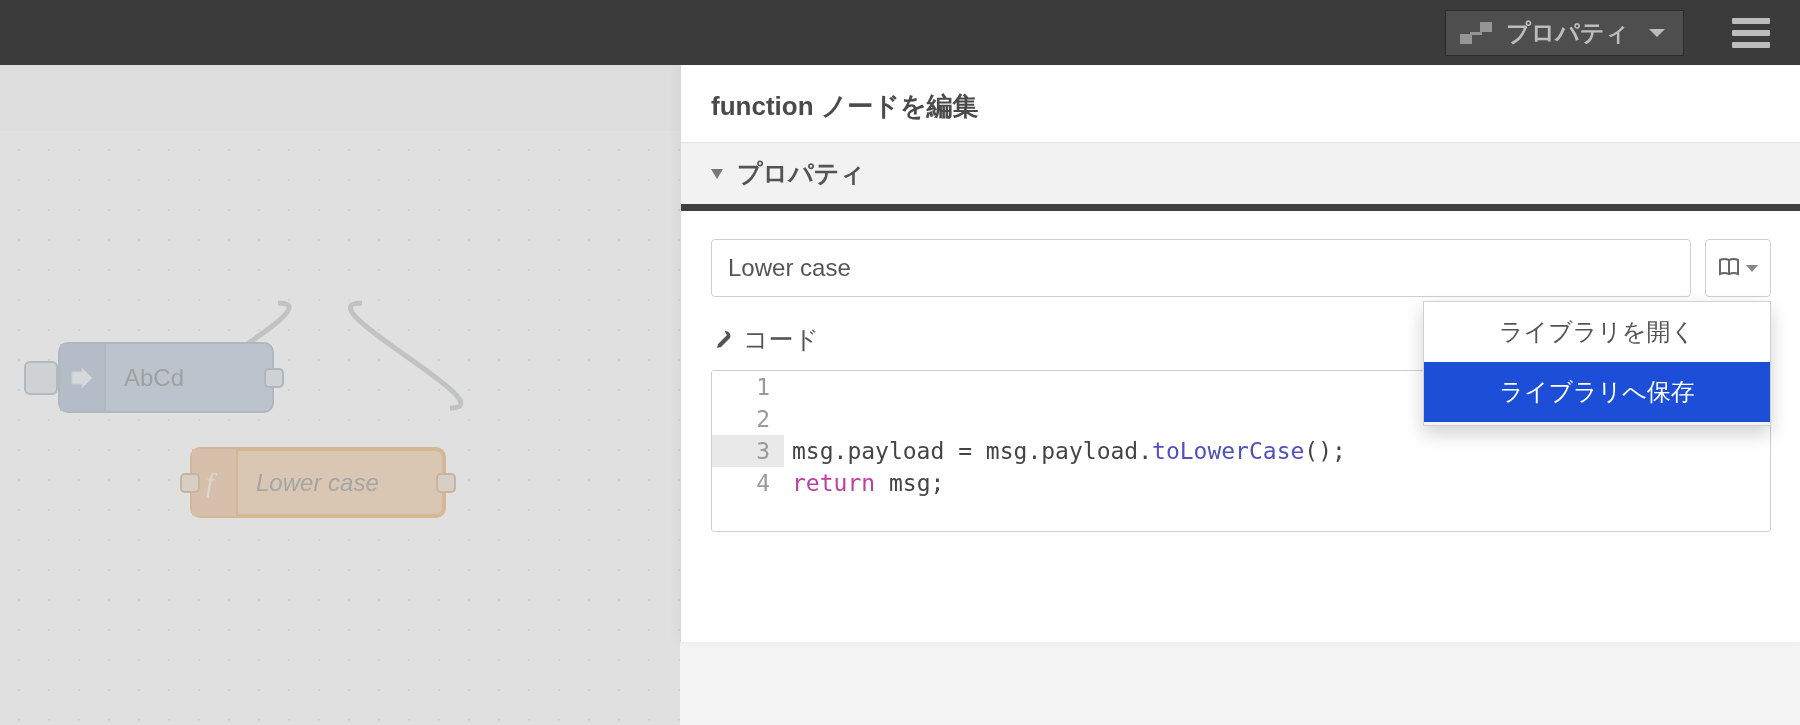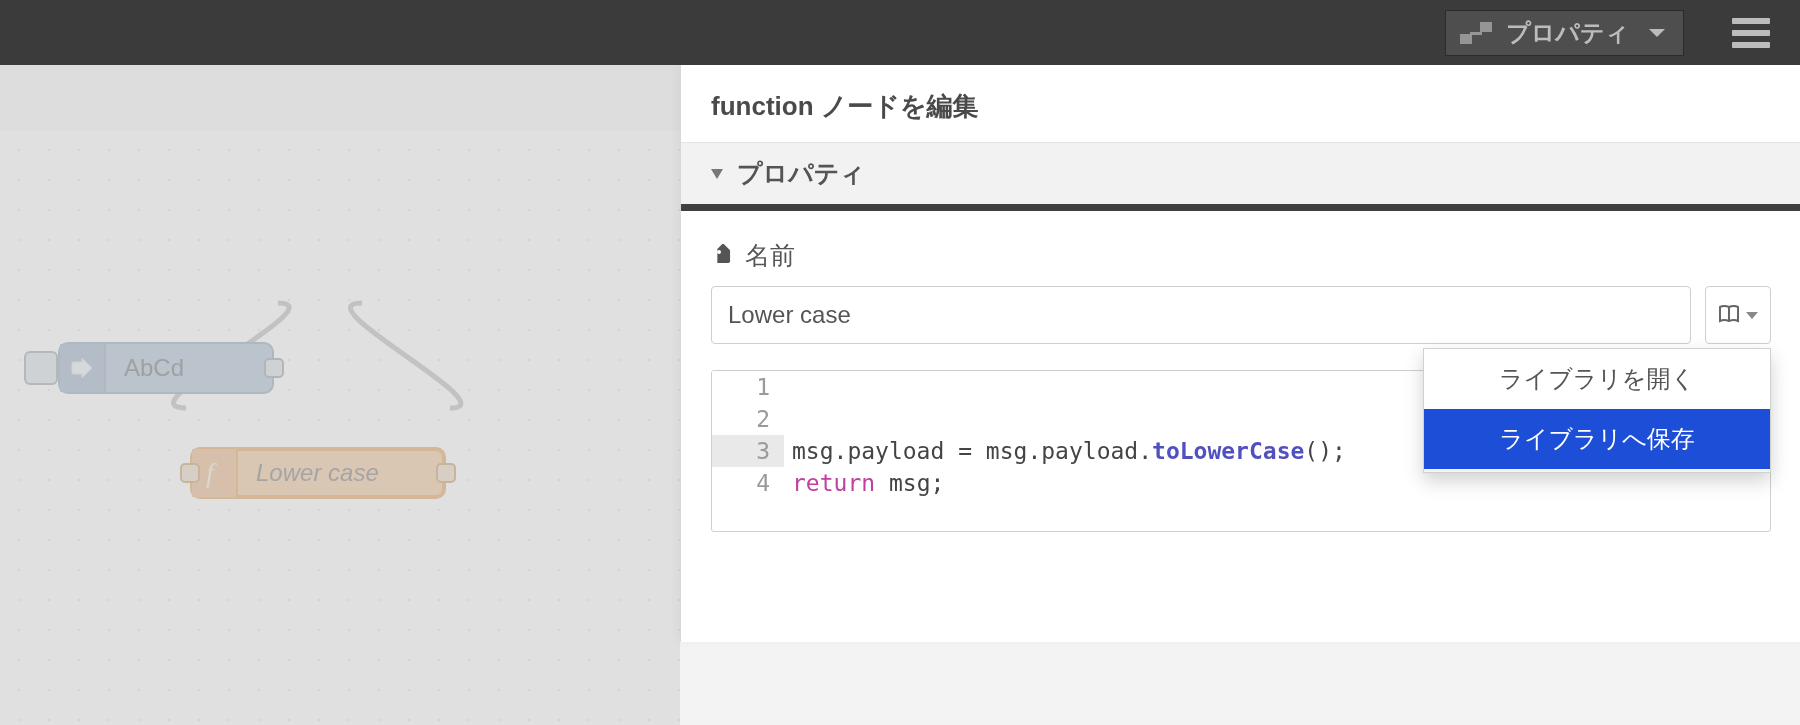--- a/index.html
+++ b/index.html
@@ -89,21 +89,21 @@
     position: absolute;
     left: 0; top: 0; width: 680px; height: 660px;
     background: rgba(200,200,200,0.55);
     pointer-events: none;
     z-index: 10;
   }
 
   
   .node {
     position: absolute;
-    height: 52px;
+    height: 71px;
     border-radius: 10px;
     display: flex;
     align-items: stretch;
     border: 2px solid;
     box-sizing: border-box;
   }
   .node .icon-slot {
     width: 44px;
     display: flex; align-items: center; justify-content: center;
     border-right: 2px solid;
@@ -349,21 +349,21 @@
     text-align: right;
     padding-right: 14px;
     color: #9a9a9a;
     background: #fff;
     user-select: none;
   }
   .codetext { padding-left: 8px; white-space: pre; color:#444; }
   .code-line.active .gutter { background: #e9e9e9; }
   .code-line.active .codetext { }
   .kw   { color: #c040a0; }
-  .fn   { color: #5050c0; font-weight: bold; }
+  .fn   { color: #5050c0; }
 
   
   .tag-icon, .wrench-icon, .book-icon { display:inline-flex; }
 </style>
 </head>
 <body>
 
 <div class="header">
   <div class="deploy-btn">
     <svg width="32" height="22" viewBox="0 0 32 22">
@@ -427,48 +427,47 @@
     <div class="editor-title">function ノードを編集</div>
 
 
     <div class="section-head">
       <span class="chev"></span>
       <span>プロパティ</span>
     </div>
 
     <div class="section-body">
 
-      <div class="form-label">
-        <span class="tag-icon">
-          <svg width="24" height="24" viewBox="0 0 24 24">
-              <path d="M3 3 L13 3 L21 11 L21 13 L13 21 L3 11 Z" transform="rotate(45 12 12)" fill="#555"></path>
-              <circle cx="8" cy="8" r="2" fill="#fff"></circle>
-            </svg>
-        </span>
-        <span>名前</span>
-      </div>
       <div class="row">
         <input class="text-input" type="text" value="Lower case" style="">
         <div class="lib-btn">
           <span class="book-icon">
             <svg width="22" height="20" viewBox="0 0 22 20">
                 <path d="M2 2 Q6 0 11 2 Q16 0 20 2 L20 16 Q16 14 11 16 Q6 14 2 16 Z" fill="none" stroke="#666" stroke-width="2"></path>
                 <line x1="11" y1="2" x2="11" y2="16" stroke="#666" stroke-width="2"></line>
               </svg>
           </span>
           <span class="lib-caret"></span>
         </div>
 
         <div class="dropdown">
           <div class="dropdown-item">ライブラリを開く</div>
           <div class="dropdown-item hover">ライブラリへ保存</div>
           <div class="dropdown-sep"></div>
         </div>
       </div>
 
+      <div class="form-label">
+        <span class="wrench-icon">
+          <svg width="22" height="22" viewBox="0 0 22 22">
+              <path d="M14 2 a5 5 0 0 1 5 7 l-9 9 l-4 1 l1 -4 l9 -9 a5 5 0 0 1 -2 -4 z" fill="#555"></path>
+            </svg>
+        </span>
+        <span>コード</span>
+      </div>
 
       <div class="code-editor">
         <div class="code-line">
           <div class="gutter">1</div>
           <div class="codetext"></div>
         </div>
         <div class="code-line">
           <div class="gutter">2</div>
           <div class="codetext"></div>
         </div>

